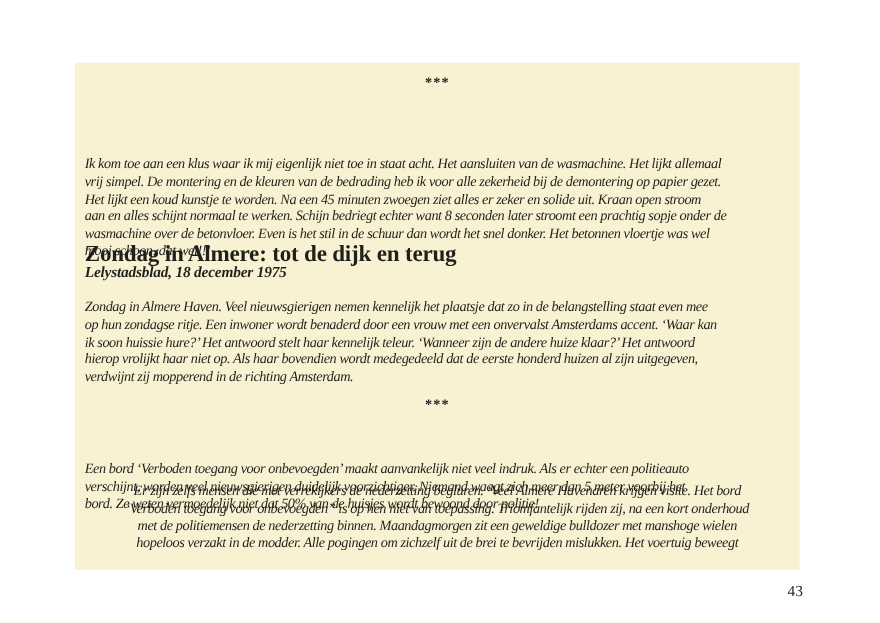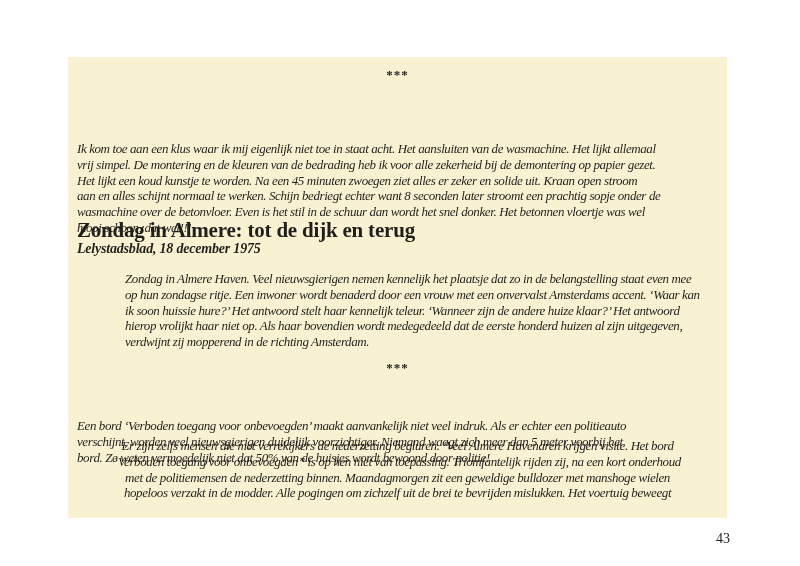--- a/index.html
+++ b/index.html
@@ -71,21 +71,21 @@
 vrij simpel. De montering en de kleuren van de bedrading heb ik voor alle zekerheid bij de demontering op papier gezet.
 Het lijkt een koud kunstje te worden. Na een 45 minuten zwoegen ziet alles er zeker en solide uit. Kraan open stroom
 aan en alles schijnt normaal te werken. Schijn bedriegt echter want 8 seconden later stroomt een prachtig sopje onder de
 wasmachine over de betonvloer. Even is het stil in de schuur dan wordt het snel donker. Het betonnen vloertje was wel
 mooi schoon, dat wel!!!</div>
 
   <h1 class="block title" style="top: 161px; margin: 0;">Zondag in Almere: tot de dijk en terug</h1>
 
   <div class="block byline" style="top: 184px;">Lelystadsblad, 18 december 1975</div>
 
-  <div class="block para" style="top: 214px; margin-left: 48px;">Zondag in Almere Haven. Veel nieuwsgierigen nemen kennelijk het plaatsje dat zo in de belangstelling staat even mee
+  <div class="block para" style="top: 214px;">Zondag in Almere Haven. Veel nieuwsgierigen nemen kennelijk het plaatsje dat zo in de belangstelling staat even mee
 op hun zondagse ritje. Een inwoner wordt benaderd door een vrouw met een onvervalst Amsterdams accent. ‘Waar kan
 ik soon huissie hure?’ Het antwoord stelt haar kennelijk teleur. ‘Wanneer zijn de andere huize klaar?’ Het antwoord
 hierop vrolijkt haar niet op. Als haar bovendien wordt medegedeeld dat de eerste honderd huizen al zijn uitgegeven,
 verdwijnt zij mopperend in de richting Amsterdam.</div>
 
   <div class="block sep" style="top: 303px;">***</div>
 
   <div class="block para" style="top: 323px; margin-top: 38px;">Een bord ‘Verboden toegang voor onbevoegden’ maakt aanvankelijk niet veel indruk. Als er echter een politieauto
 verschijnt, worden veel nieuwsgierigen duidelijk voorzichtiger. Niemand waagt zich meer dan 5 meter voorbij het
 bord. Ze weten vermoedelijk niet dat 50% van de huisjes wordt bewoond door politie!</div>

